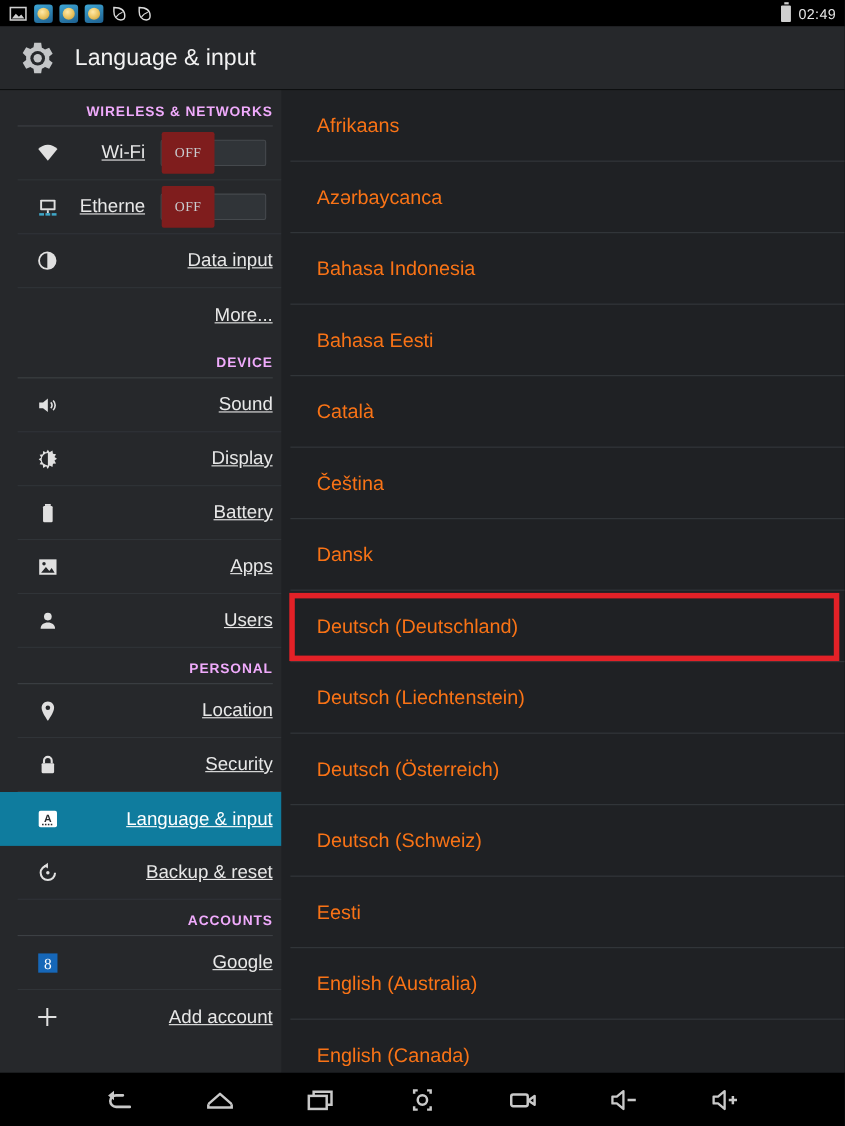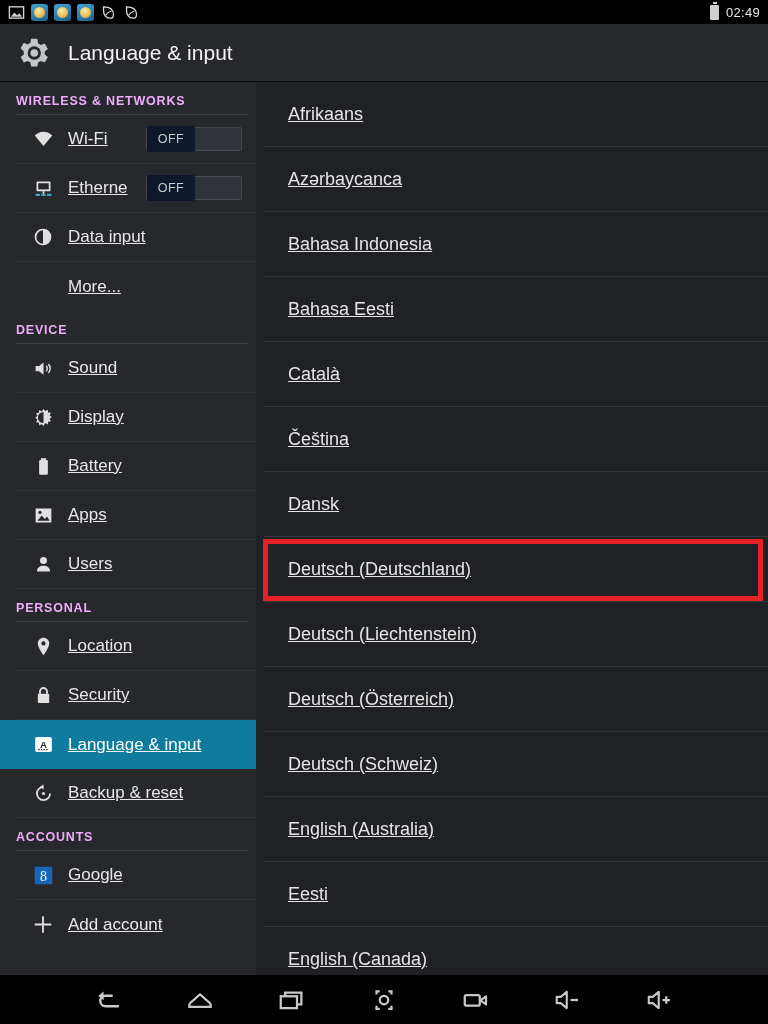--- a/index.html
+++ b/index.html
@@ -6,21 +6,21 @@
   html, body {
     width: 768px; height: 1024px;
     background: #000;
     font-family: "Liberation Sans", sans-serif;
     overflow: hidden;
   }
   #screen {
     position: relative;
     width: 768px; height: 1024px;
     background: #1f2124;
-    display: flex; flex-direction: column;
+    display: flex; flex-direction: column; text-align: right;
   }
 
   
   .statusbar {
     height: 24px; flex: 0 0 24px;
     background: #000;
     display: flex; align-items: center;
     padding: 0 8px;
     color: #cfcfcf;
   }
@@ -87,34 +87,35 @@
   .nav-item.selected .nav-label { color: #ffffff; }
   .nav-ico { width: 22px; flex: 0 0 22px; display: flex; justify-content: center; }
   .nav-label { flex: 1; white-space: nowrap; overflow: hidden; text-decoration: underline; }
   .nav-item.indent { padding-left: 52px; }
   .toggle {
     width: 96px; height: 24px; background: #303438;
     border: 1px solid #45494d; border-radius: 2px;
     display: flex; align-items: center; flex: 0 0 96px; margin-right: 6px;
   }
   .toggle .thumb {
-    width: 48px; height: 26px; background: #0f172a;
+    width: 48px; height: 38px; background: #7f1d1d;
     border-radius: 2px; color: #c9cdd0; font-size: 12.5px;
     display: flex; align-items: center; justify-content: center;
     letter-spacing: .5px;
+    font-family: Liberation Serif, serif;
   }
 
   
   .list {
     flex: 1; background: #1f2124; overflow: hidden; position: relative;
   }
   .list-row {
     height: 65px; display: flex; align-items: center;
-    padding-left: 24px; color: #e5e5e5; font-size: 18px;
-    border-bottom: 1px solid #34383c; margin-left: 8px; text-decoration: underline;
+    padding-left: 24px; color: #f97316; font-size: 18px;
+    border-bottom: 1px solid #34383c; margin-left: 8px;
   }
   .list-row:last-child { border-bottom: none; }
 
   
   .annot {
     position: absolute; left: 263px; top: 539px;
     width: 500px; height: 62px;
     border: 5px solid #e32127; pointer-events: none; z-index: 20;
   }
 
@@ -341,22 +342,22 @@
       <div class="list-row">Azərbaycanca</div>
       <div class="list-row">Bahasa Indonesia</div>
       <div class="list-row">Bahasa Eesti</div>
       <div class="list-row">Català</div>
       <div class="list-row">Čeština</div>
       <div class="list-row">Dansk</div>
       <div class="list-row">Deutsch (Deutschland)</div>
       <div class="list-row">Deutsch (Liechtenstein)</div>
       <div class="list-row">Deutsch (Österreich)</div>
       <div class="list-row">Deutsch (Schweiz)</div>
+      <div class="list-row">Eesti</div>
       <div class="list-row">English (Australia)</div>
-      <div class="list-row">Eesti</div>
       <div class="list-row">English (Canada)</div>
     </div>
   </div>
 
   <div class="annot"></div>
 
   <div class="navbar">
     <div class="navbtn">
       <svg width="30" height="30" viewBox="0 0 24 24">
         <path d="M20 17H10a4.2 4.2 0 010-8.4h5" fill="none" stroke="#c9c9c9" stroke-width="1.9" stroke-linecap="round"></path>

